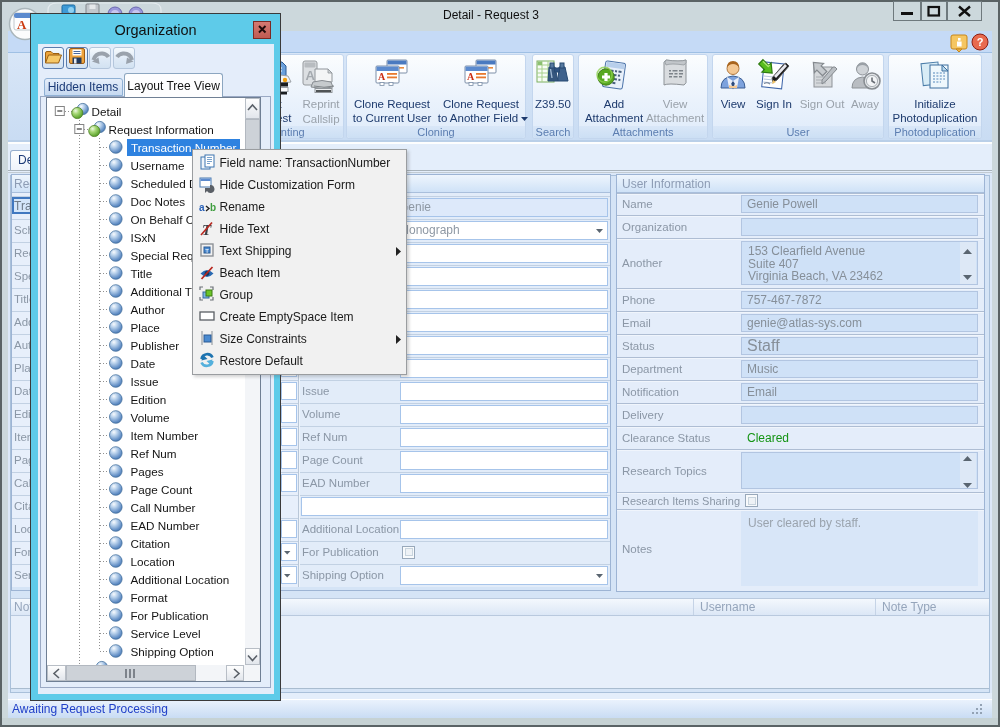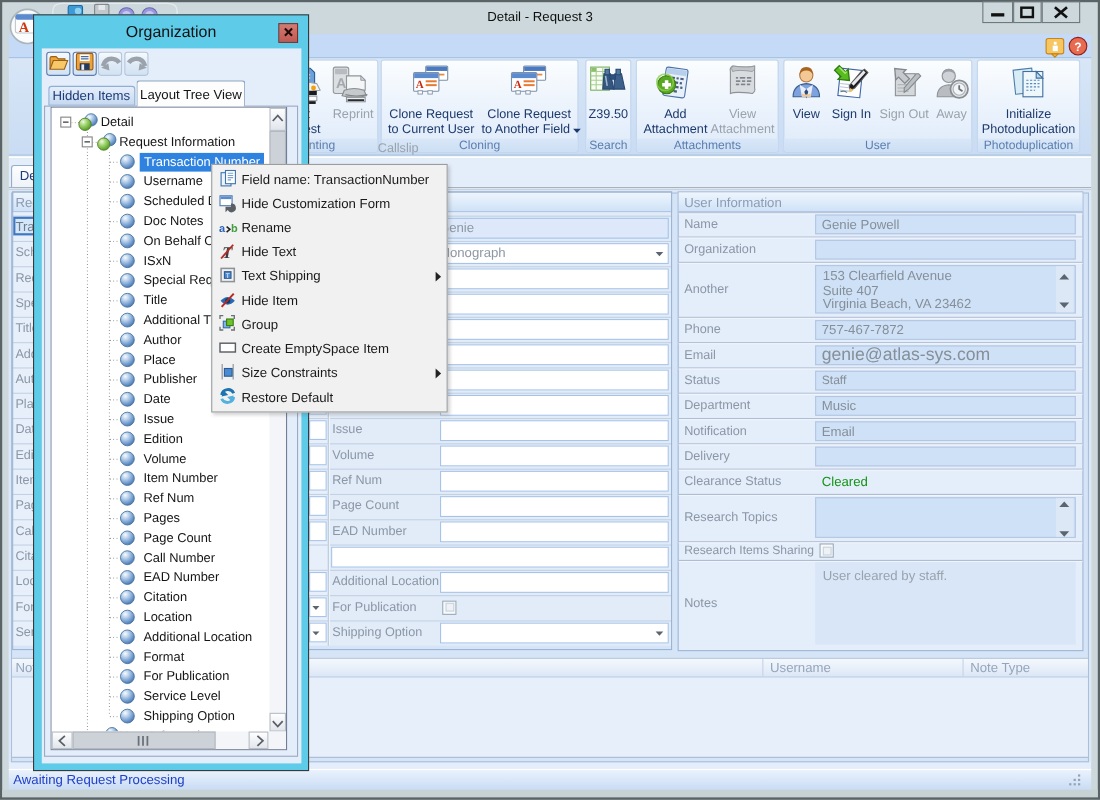--- a/index.html
+++ b/index.html
@@ -38,21 +38,21 @@
 <div class="tx" style="left:643px;top:132px;transform:translate(-50%,-50%);font-size:11px;color:#5b7db0;">Attachments</div>
 <div class="a" style="left:712px;top:54px;width:172px;height:85px;background:linear-gradient(#fbfdfe,#eaf2fc 55%,#dfebfa);border:1px solid #c3d6ee;border-radius:3px;box-sizing:border-box;"></div>
 <div class="a" style="left:713px;top:126px;width:170px;height:12px;background:linear-gradient(#d9e7f8,#ccdff4);border-radius:0 0 3px 3px;"></div>
 <div class="tx" style="left:798px;top:132px;transform:translate(-50%,-50%);font-size:11px;color:#5b7db0;">User</div>
 <div class="a" style="left:888px;top:54px;width:94px;height:85px;background:linear-gradient(#fbfdfe,#eaf2fc 55%,#dfebfa);border:1px solid #c3d6ee;border-radius:3px;box-sizing:border-box;"></div>
 <div class="a" style="left:889px;top:126px;width:92px;height:12px;background:linear-gradient(#d9e7f8,#ccdff4);border-radius:0 0 3px 3px;"></div>
 <div class="tx" style="left:935px;top:132px;transform:translate(-50%,-50%);font-size:11px;color:#5b7db0;">Photoduplication</div>
 <div class="tx" style="left:270px;top:104px;transform:translate(-50%,-50%);font-size:11.5px;color:#1d3a6d;">Print</div>
 <div class="tx" style="left:270px;top:117.5px;transform:translate(-50%,-50%);font-size:11.5px;color:#1d3a6d;">Request</div>
 <div class="tx" style="left:321px;top:104px;transform:translate(-50%,-50%);font-size:11.5px;color:#9aa2ab;">Reprint</div>
-<div class="tx" style="left:321px;top:135px;transform:translate(-50%,-50%);font-size:11.5px;color:#9aa2ab;margin-left:41px;">Callslip</div>
+<div class="tx" style="left:321px;top:119px;transform:translate(-50%,-50%);font-size:11.5px;color:#9aa2ab;">Callslip</div>
 <div class="tx" style="left:392px;top:104px;transform:translate(-50%,-50%);font-size:11.5px;color:#1d3a6d;">Clone Request</div>
 <div class="tx" style="left:392px;top:117.5px;transform:translate(-50%,-50%);font-size:11.5px;color:#1d3a6d;">to Current User</div>
 <div class="tx" style="left:481px;top:104px;transform:translate(-50%,-50%);font-size:11.5px;color:#1d3a6d;">Clone Request</div>
 <div class="tx" style="left:478px;top:117.5px;transform:translate(-50%,-50%);font-size:11.5px;color:#1d3a6d;">to Another Field</div>
 <svg width="8" height="6" style="left:521px;top:115.5px">
     <path d="M0 1 l3.5 4 l3.5 -4z" fill="#1d3a6d"></path>
   </svg>
 <div class="tx" style="left:553px;top:104px;transform:translate(-50%,-50%);font-size:11.5px;color:#1d3a6d;">Z39.50</div>
 <div class="tx" style="left:614px;top:104px;transform:translate(-50%,-50%);font-size:11.5px;color:#1d3a6d;">Add</div>
 <div class="tx" style="left:614px;top:117.5px;transform:translate(-50%,-50%);font-size:11.5px;color:#1d3a6d;">Attachment</div>
@@ -373,26 +373,26 @@
   </svg>
 <div class="a" style="left:617px;top:288px;width:367px;height:1px;background:#aebdd3;"></div>
 <div class="a" style="left:617px;top:289px;width:367px;height:1px;background:#f0f5fc;"></div>
 <div class="tx" style="left:622px;top:299.5px;transform:translateY(-50%);font-size:11.5px;color:#8b97a6;">Phone</div>
 <div class="a" style="left:741px;top:290.5px;width:237px;height:18px;background:#cfe1f7;border:1px solid #b2c5e1;box-sizing:border-box;"></div>
 <div class="tx" style="left:747px;top:299.5px;transform:translateY(-50%);font-size:12px;color:#868f99;">757-467-7872</div>
 <div class="a" style="left:617px;top:311px;width:367px;height:1px;background:#aebdd3;"></div>
 <div class="a" style="left:617px;top:312px;width:367px;height:1px;background:#f0f5fc;"></div>
 <div class="tx" style="left:622px;top:322.5px;transform:translateY(-50%);font-size:11.5px;color:#8b97a6;">Email</div>
 <div class="a" style="left:741px;top:313.5px;width:237px;height:18px;background:#cfe1f7;border:1px solid #b2c5e1;box-sizing:border-box;"></div>
-<div class="tx" style="left:747px;top:322.5px;transform:translateY(-50%);font-size:16px;color:#868f99;">genie@atlas-sys.com</div>
+<div class="tx" style="left:747px;top:322.5px;transform:translateY(-50%);font-size:12px;color:#868f99;">genie@atlas-sys.com</div>
 <div class="a" style="left:617px;top:334px;width:367px;height:1px;background:#aebdd3;"></div>
 <div class="a" style="left:617px;top:335px;width:367px;height:1px;background:#f0f5fc;"></div>
 <div class="tx" style="left:622px;top:345.5px;transform:translateY(-50%);font-size:11.5px;color:#8b97a6;">Status</div>
 <div class="a" style="left:741px;top:336.5px;width:237px;height:18px;background:#cfe1f7;border:1px solid #b2c5e1;box-sizing:border-box;"></div>
-<div class="tx" style="left:747px;top:345.5px;transform:translateY(-50%);font-size:11px;color:#868f99;">Staff</div>
+<div class="tx" style="left:747px;top:345.5px;transform:translateY(-50%);font-size:16px;color:#868f99;">Staff</div>
 <div class="a" style="left:617px;top:357px;width:367px;height:1px;background:#aebdd3;"></div>
 <div class="a" style="left:617px;top:358px;width:367px;height:1px;background:#f0f5fc;"></div>
 <div class="tx" style="left:622px;top:368.5px;transform:translateY(-50%);font-size:11.5px;color:#8b97a6;">Department</div>
 <div class="a" style="left:741px;top:359.5px;width:237px;height:18px;background:#cfe1f7;border:1px solid #b2c5e1;box-sizing:border-box;"></div>
 <div class="tx" style="left:747px;top:368.5px;transform:translateY(-50%);font-size:12px;color:#868f99;">Music</div>
 <div class="a" style="left:617px;top:380px;width:367px;height:1px;background:#aebdd3;"></div>
 <div class="a" style="left:617px;top:381px;width:367px;height:1px;background:#f0f5fc;"></div>
 <div class="tx" style="left:622px;top:391.5px;transform:translateY(-50%);font-size:11.5px;color:#8b97a6;">Notification</div>
 <div class="a" style="left:741px;top:382.5px;width:237px;height:18px;background:#cfe1f7;border:1px solid #b2c5e1;box-sizing:border-box;"></div>
 <div class="tx" style="left:747px;top:391.5px;transform:translateY(-50%);font-size:12px;color:#868f99;">Email</div>
@@ -652,21 +652,21 @@
 <div class="a" style="left:225.5px;top:665px;width:18.5px;height:16.3px;background:linear-gradient(#fefefe,#e2e6ec);border:1px solid #b8bec6;box-sizing:border-box;"></div>
 <svg width="8" height="12" style="left:231.5px;top:667.5px">
     <path d="M2 1 l5 4.5 l-5 4.5" fill="none" stroke="#5a6068" stroke-width="1.6"></path>
   </svg>
 <div class="a" style="left:191.5px;top:149px;width:215px;height:225.5px;background:#f1f1f1;border:1px solid #9a9da0;box-sizing:border-box;box-shadow:2px 2px 3px rgba(80,80,80,.25);"></div>
 <div class="tx" style="left:219.5px;top:163px;transform:translateY(-50%);font-size:12px;color:#1a1a1a;">Field name: TransactionNumber</div>
 <div class="tx" style="left:219.5px;top:185px;transform:translateY(-50%);font-size:12px;color:#1a1a1a;">Hide Customization Form</div>
 <div class="tx" style="left:219.5px;top:207px;transform:translateY(-50%);font-size:12px;color:#1a1a1a;">Rename</div>
 <div class="tx" style="left:219.5px;top:229px;transform:translateY(-50%);font-size:12px;color:#1a1a1a;">Hide Text</div>
 <div class="tx" style="left:219.5px;top:251px;transform:translateY(-50%);font-size:12px;color:#1a1a1a;">Text Shipping</div>
-<div class="tx" style="left:219.5px;top:273px;transform:translateY(-50%);font-size:12px;color:#1a1a1a;">Hide Item</div>
+<div class="tx" style="left:219.5px;top:273px;transform:translateY(-50%);font-size:12px;color:#1a1a1a;">Beach Item</div>
 <div class="tx" style="left:219.5px;top:295px;transform:translateY(-50%);font-size:12px;color:#1a1a1a;">Group</div>
 <div class="tx" style="left:219.5px;top:317px;transform:translateY(-50%);font-size:12px;color:#1a1a1a;">Create EmptySpace Item</div>
 <div class="tx" style="left:219.5px;top:339px;transform:translateY(-50%);font-size:12px;color:#1a1a1a;">Size Constraints</div>
 <div class="tx" style="left:219.5px;top:361px;transform:translateY(-50%);font-size:12px;color:#1a1a1a;">Restore Default</div>
 <svg width="8" height="10" style="left:394.5px;top:246.5px">
     <path d="M1 0 l5 4.5 l-5 4.5z" fill="#222"></path>
   </svg>
 <svg width="8" height="10" style="left:394.5px;top:334.5px">
     <path d="M1 0 l5 4.5 l-5 4.5z" fill="#222"></path>
   </svg>

